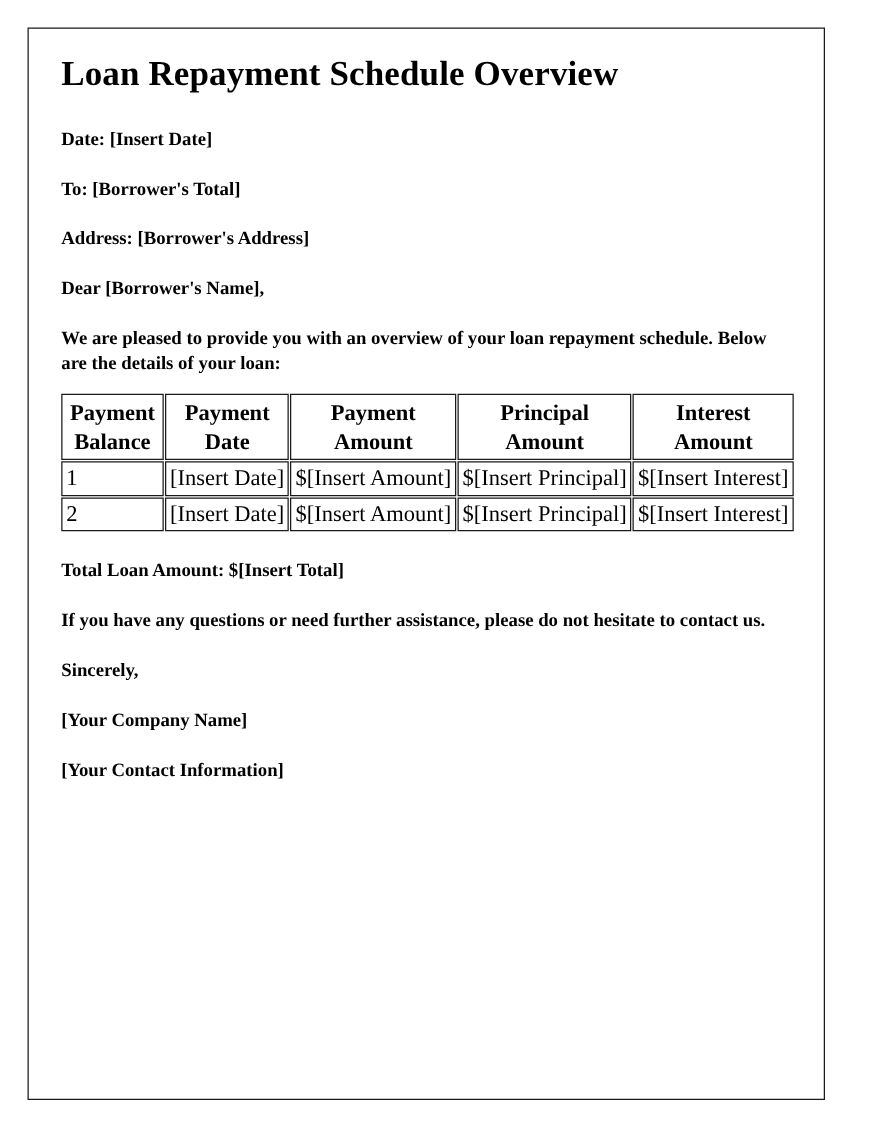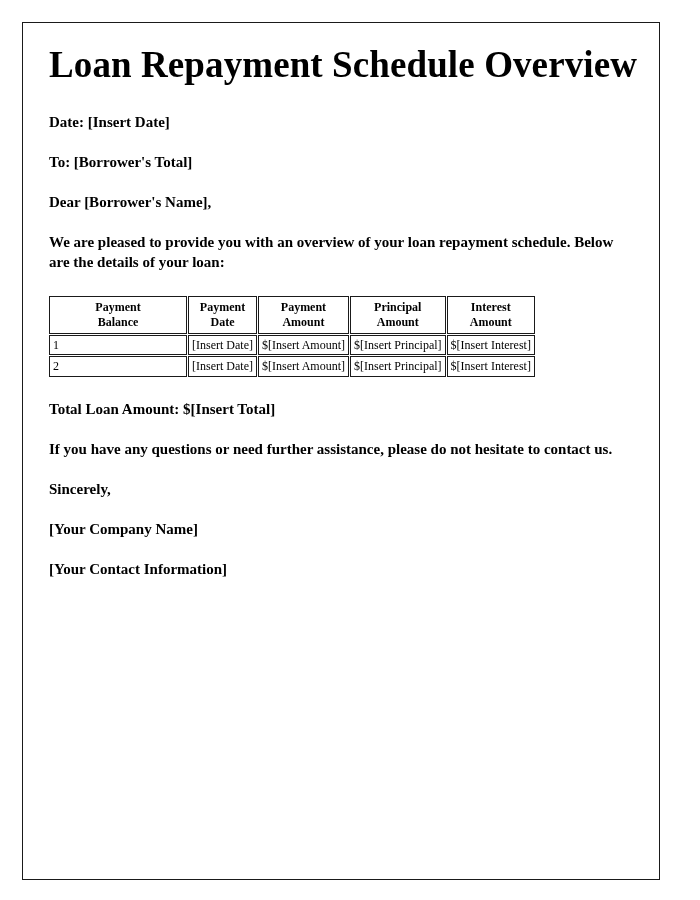--- a/index.html
+++ b/index.html
@@ -24,42 +24,42 @@
     background: #ffffff;
     box-sizing: border-box;
   }
   .page-content {
     position: absolute;
     left: 26px;
     top: 20px;
     right: 14px;
   }
   .doc-title {
-    font-size: 37px;
+    font-size: 28px;
     font-weight: bold;
     line-height: 1.2;
     margin: 0 0 26px 0;
     letter-spacing: 0.1px;
     white-space: nowrap;
   }
   .para {
     font-size: 15px;
     line-height: 1.33;
     margin: 0 0 20px 0;
     max-width: 576px;
     font-weight: bold;
   }
   .para.intro {
-    margin-bottom: 22px;
+    margin-bottom: 12px;
   }
   .schedule-table {
     border-collapse: separate;
     border-spacing: 1px;
     margin: 0 16px 22px -1px;
-    font-size: 12px;
+    font-size: 18px;
     line-height: 1.2;
     table-layout: auto;
   }
   .schedule-table th {
     border: 1px solid #1a1a1a;
     font-weight: bold;
     text-align: center;
     vertical-align: middle;
     padding: 3px 6px;
     line-height: 1.25;
@@ -83,20 +83,21 @@
 
 <div class="page-sheet">
   <div class="page-content">
 
     <h1 class="doc-title">Loan Repayment Schedule Overview</h1>
 
     <p class="para">Date: [Insert Date]</p>
 
     <p class="para">To: [Borrower's Total]</p>
 
+    <p class="para">Address: [Borrower's Address]</p>
 
     <p class="para">Dear [Borrower's Name],</p>
 
     <p class="para intro">We are pleased to provide you with an overview of your loan repayment schedule. Below are the details of your loan:</p>
 
     <table class="schedule-table">
       <thead>
         <tr>
           <th class="col-num">
             <span class="hdr-line">Payment</span>

